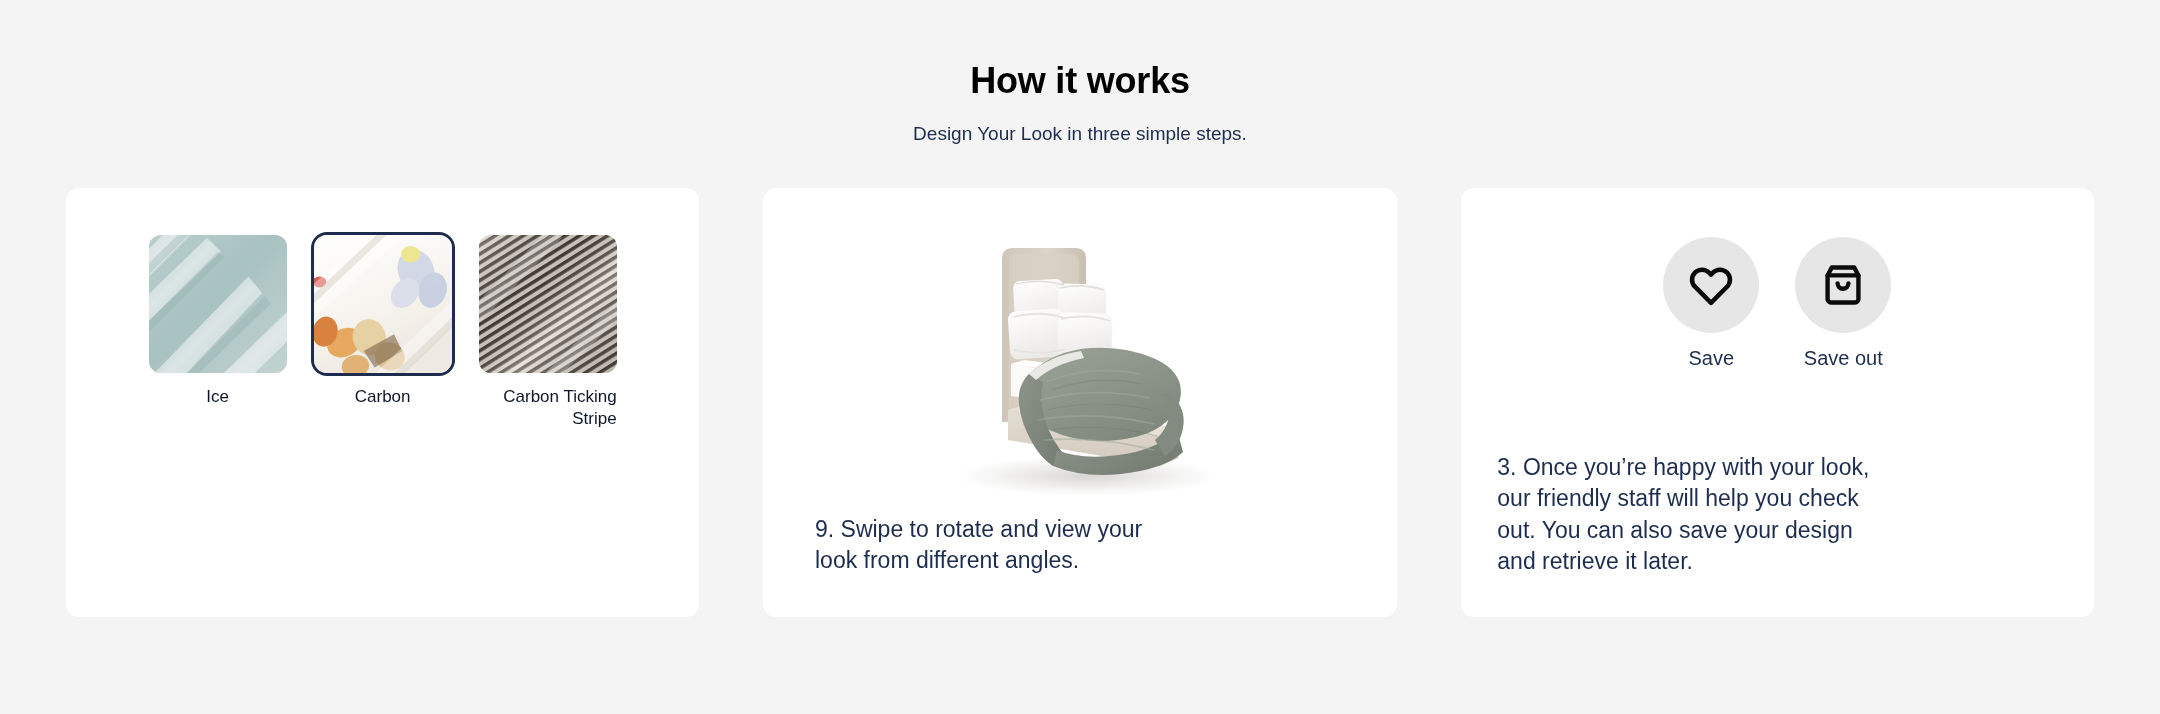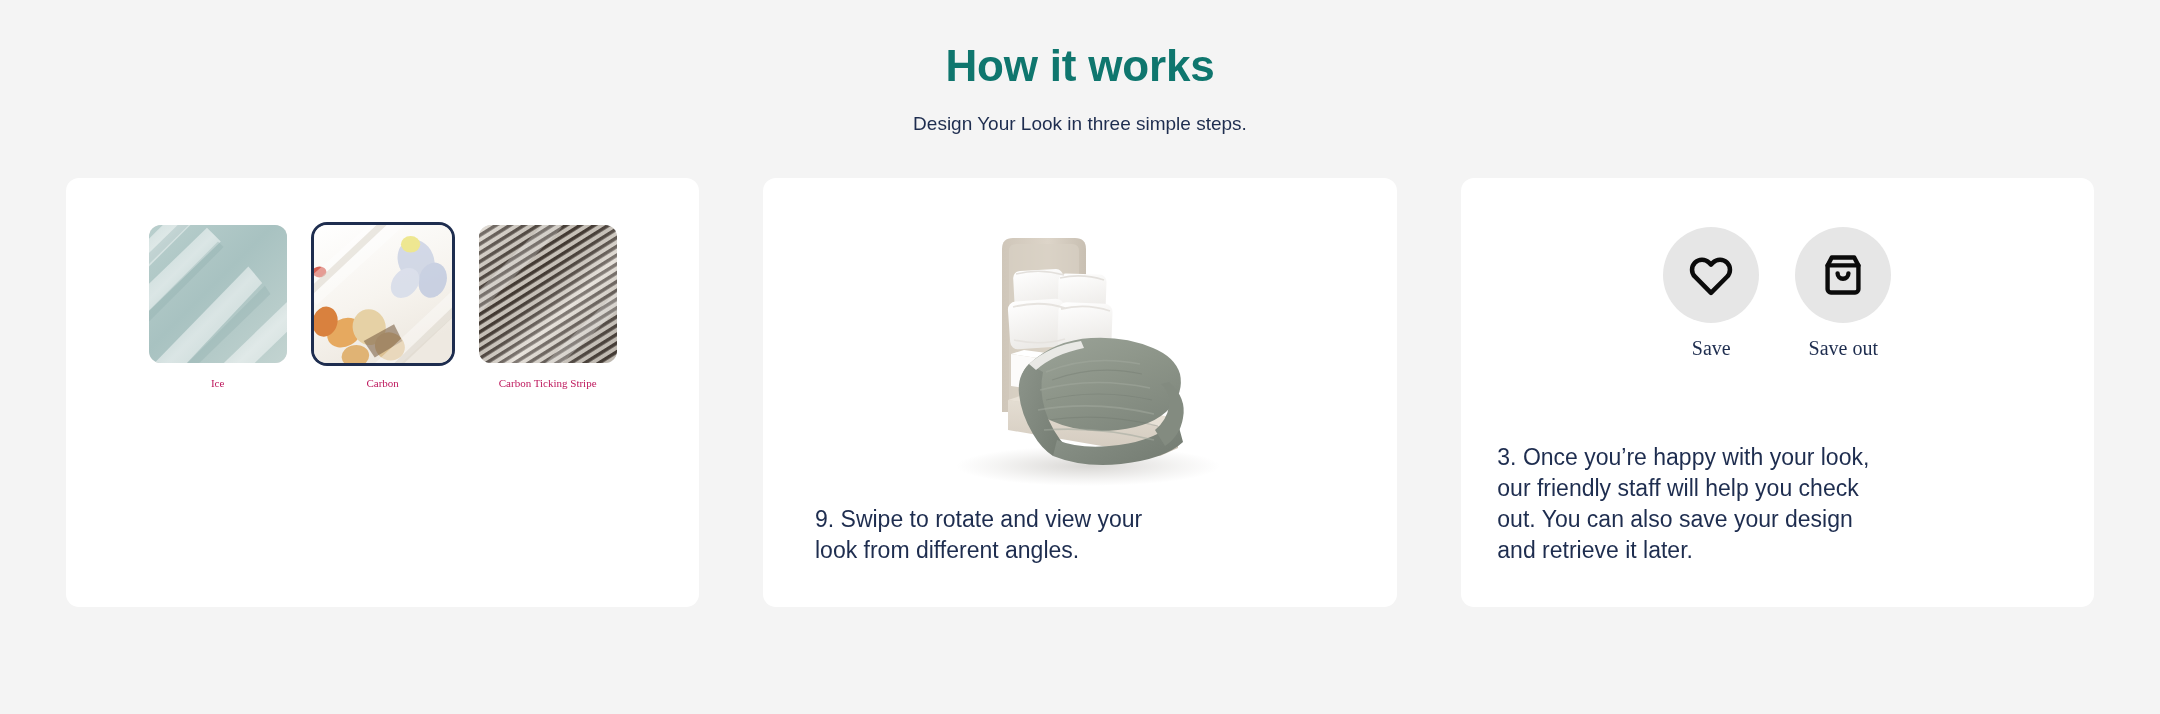--- a/index.html
+++ b/index.html
@@ -21,25 +21,26 @@
     width: 2160px;
     height: 714px;
     position: relative;
     padding: 0 66px;
   }
 
   
   .header { text-align: center; padding-top: 40px; }
 
   .page-title {
-    font-size: 44px;
+    font-size: 36px;
     font-weight: 600;
     letter-spacing: -0.2px;
-    color: #0f766e;
+    color: #000000;
     line-height: 1.18;
+    margin-top: 20px;
   }
 
   .page-subtitle {
     margin-top: 20px;
     font-size: 19px;
     font-weight: 400;
     color: #1e2d4f;
     line-height: 1.3;
   }
 
@@ -62,21 +63,20 @@
     align-items: center;
     padding: 26px 26px 24px;
   }
 
   .card-media {
     flex: 1 1 auto;
     width: 100%;
     display: flex;
     align-items: flex-start;
     justify-content: center;
-    font-family: Liberation Serif, serif;
   }
 
   .card-caption {
     font-size: 23px;
     line-height: 1.36;
     color: #1e2d4f;
     width: 100%;
     max-width: 530px;
     white-space: pre-line;
   }
@@ -110,24 +110,24 @@
     background: #ddd;
   }
 
   .swatch.is-selected .swatch-thumb {
     box-shadow: 0 0 0 3px #1e2d4f;
     border-radius: 13px;
   }
 
   .swatch-label {
     margin-top: 13px;
-    font-size: 11px;
+    font-size: 17px;
     line-height: 1.28;
     text-align: right;
-    color: #be185d;
+    color: #0f172a;
   }
 
   .swatch-thumb svg { display: block; width: 100%; height: 100%; }
 
   
   .bed-stage {
     width: 100%;
     height: 300px;
     display: flex;
     align-items: center;

